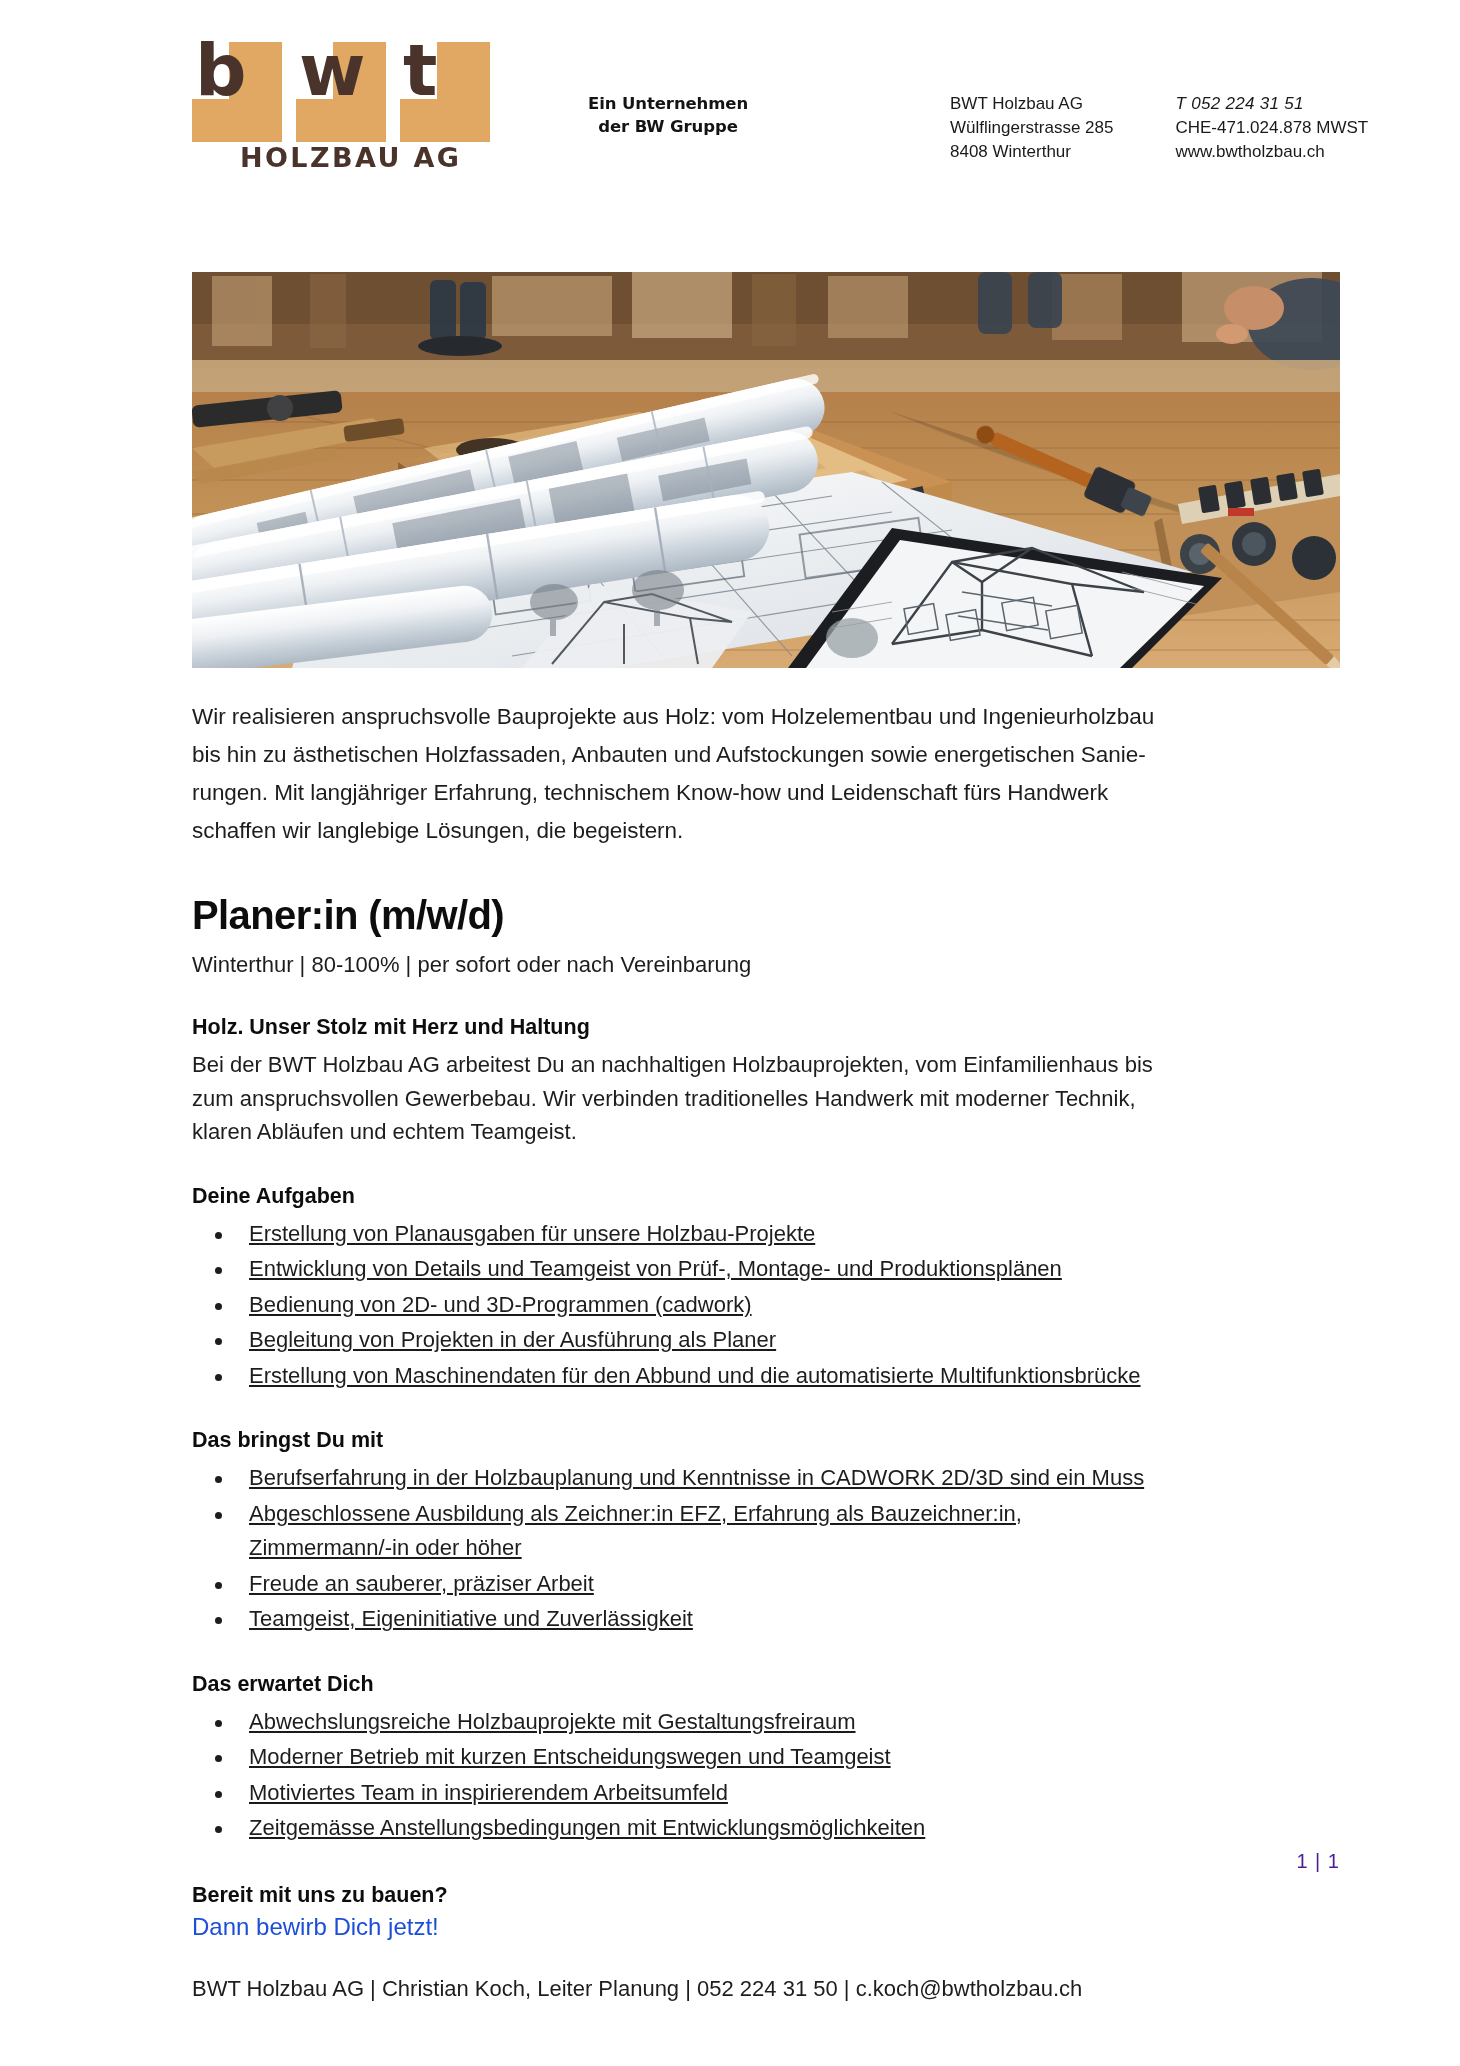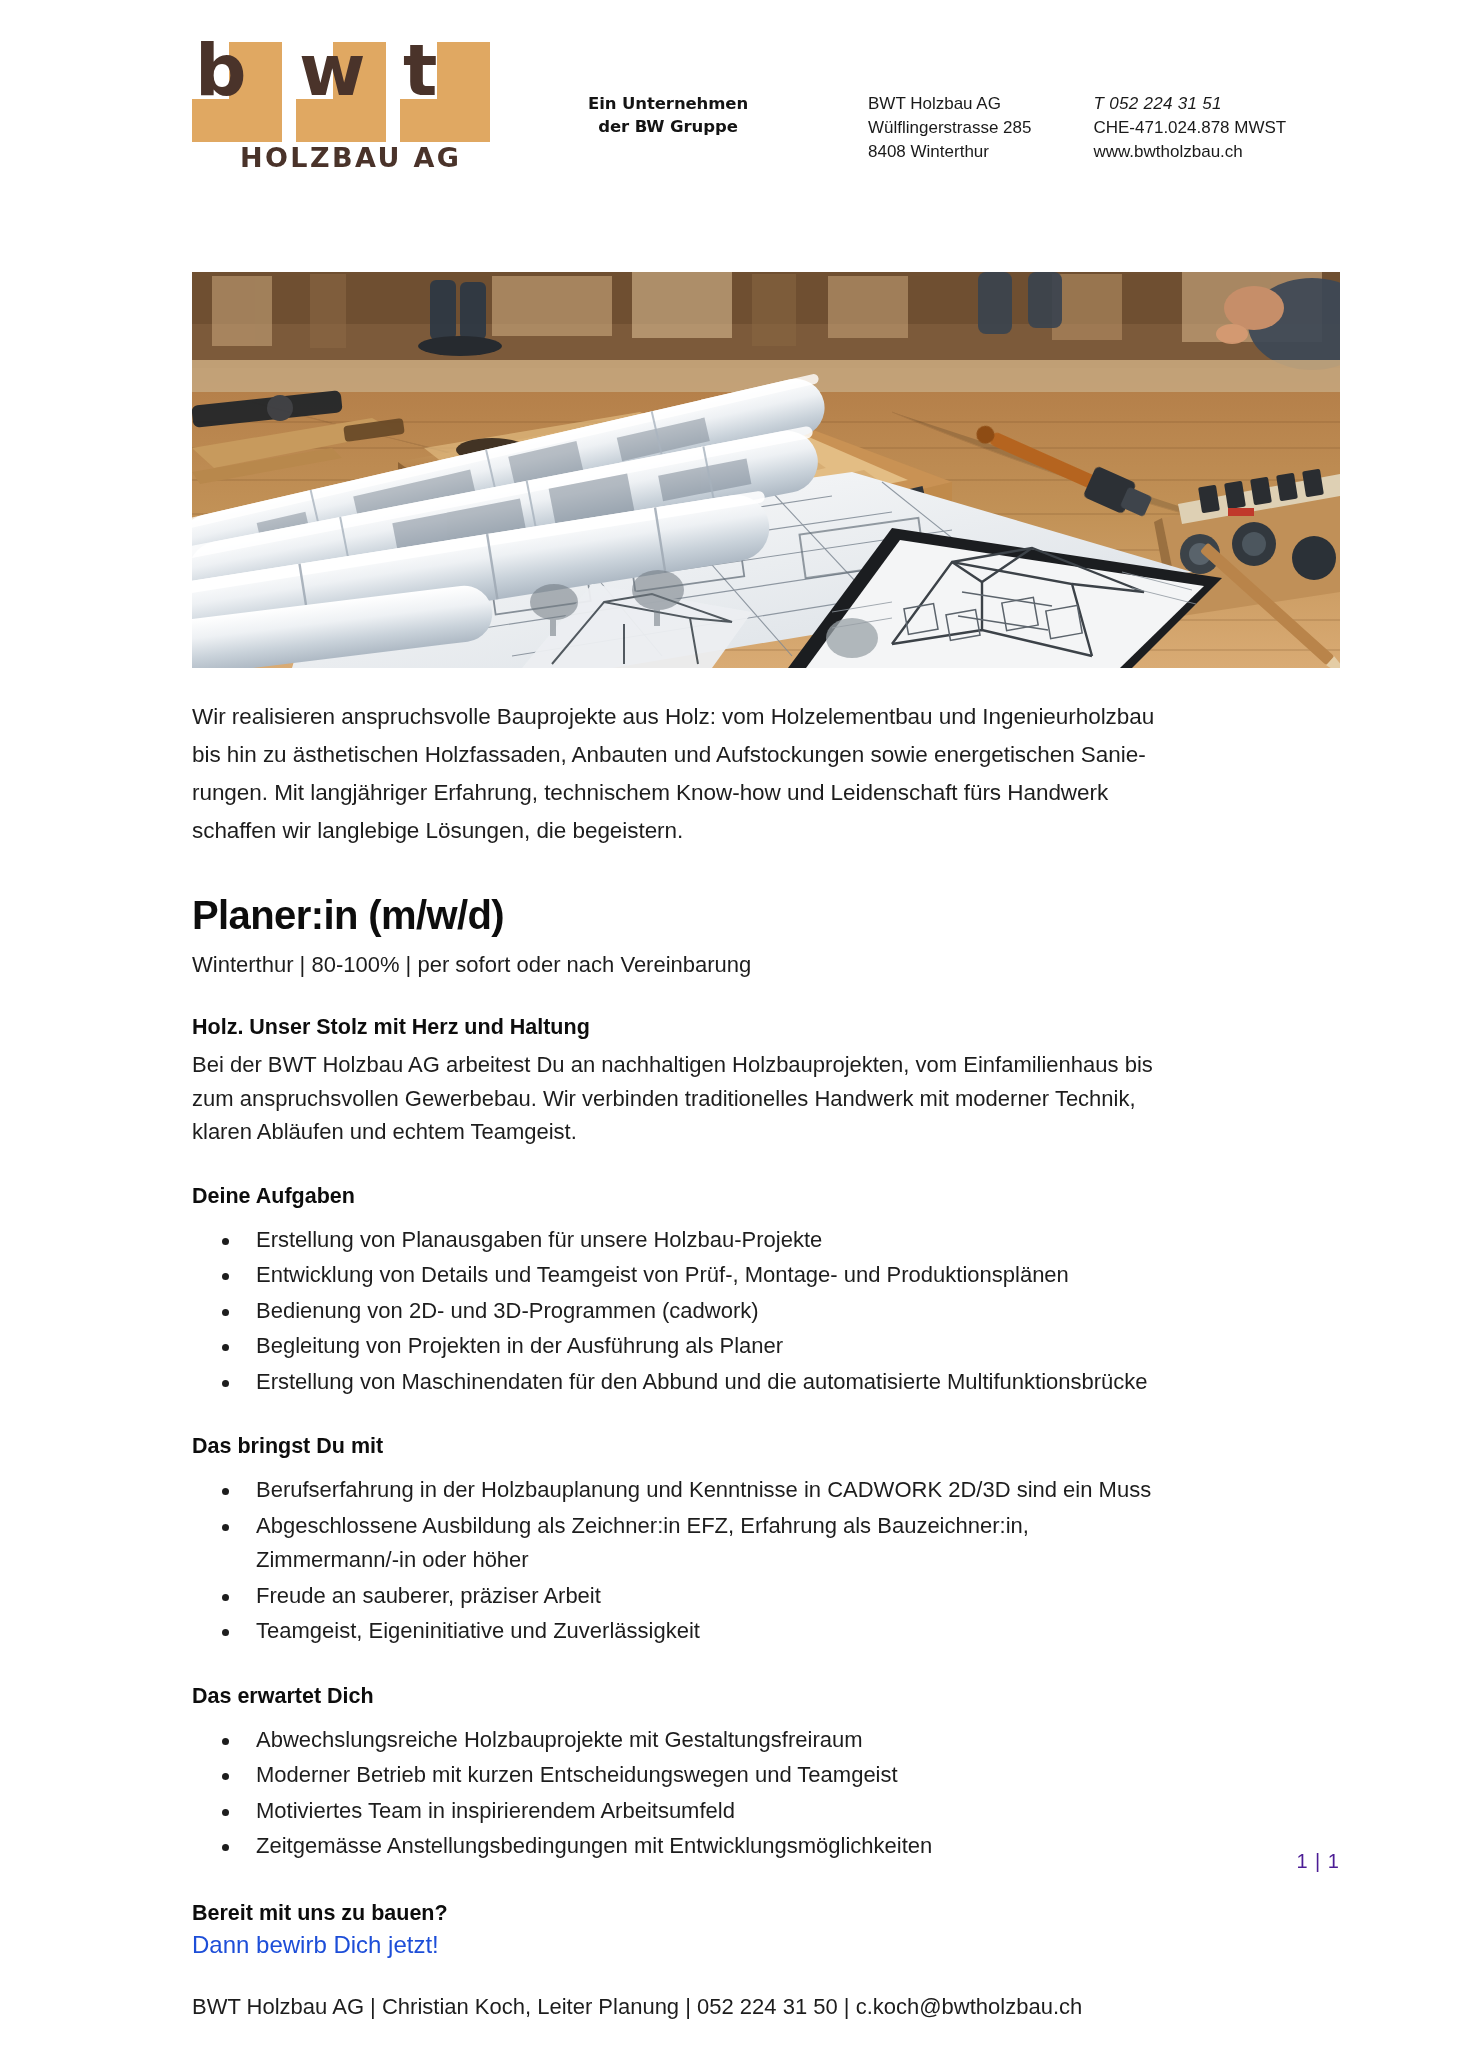--- a/index.html
+++ b/index.html
@@ -103,21 +103,21 @@
     font-weight: 700;
     font-size: 16.5px;
     line-height: 23px;
     color: #141414;
     letter-spacing: -0.1px;
     text-align: center;
   }
 
   .contact-cols {
     position: absolute;
-    left: 868px;
+    left: 950px;
     top: 92px;
     display: flex;
     gap: 62px;
   }
   .contact-col {
     font-size: 17px;
     line-height: 24px;
     color: #1a1a1a;
     white-space: nowrap;
   }
@@ -177,22 +177,23 @@
   }
   .section-para {
     font-size: 22px;
     line-height: 33.5px;
     color: #1d1d1d;
   }
   .section-para .l { display: block; }
 
   ul.bullets {
     list-style: none;
-    margin: 12px;
+    margin: 5px;
     padding: 0;
+    text-decoration: underline;
   }
   ul.bullets li {
     position: relative;
     padding-left: 52px;
     font-size: 22px;
     line-height: 34.5px;
     color: #1d1d1d;
     margin-top: 1px;
   }
   ul.bullets li::before {

